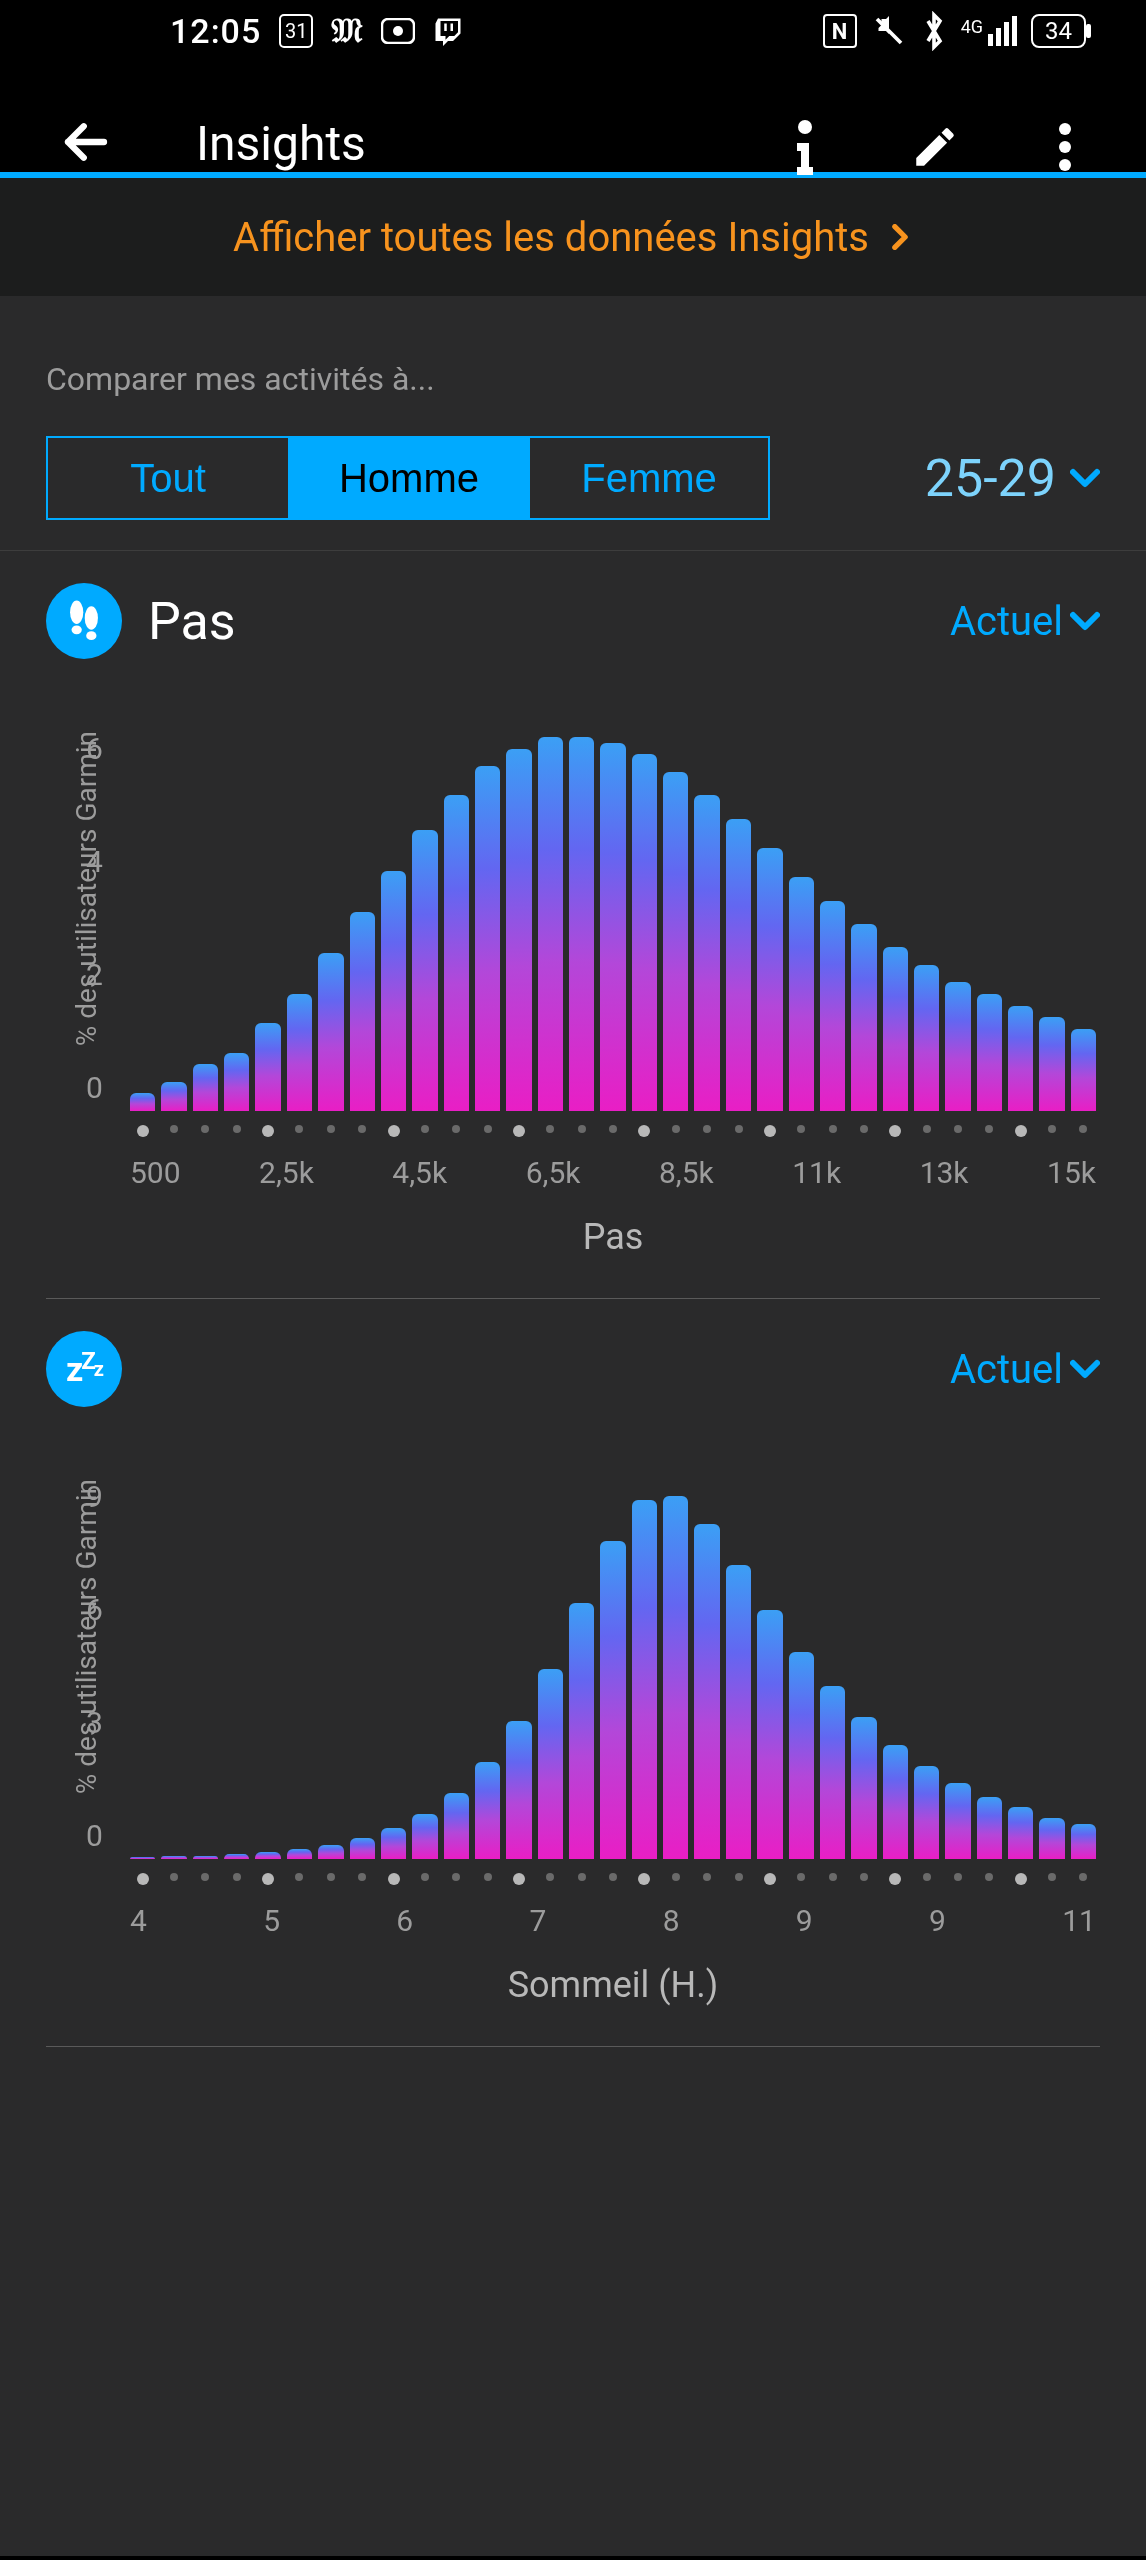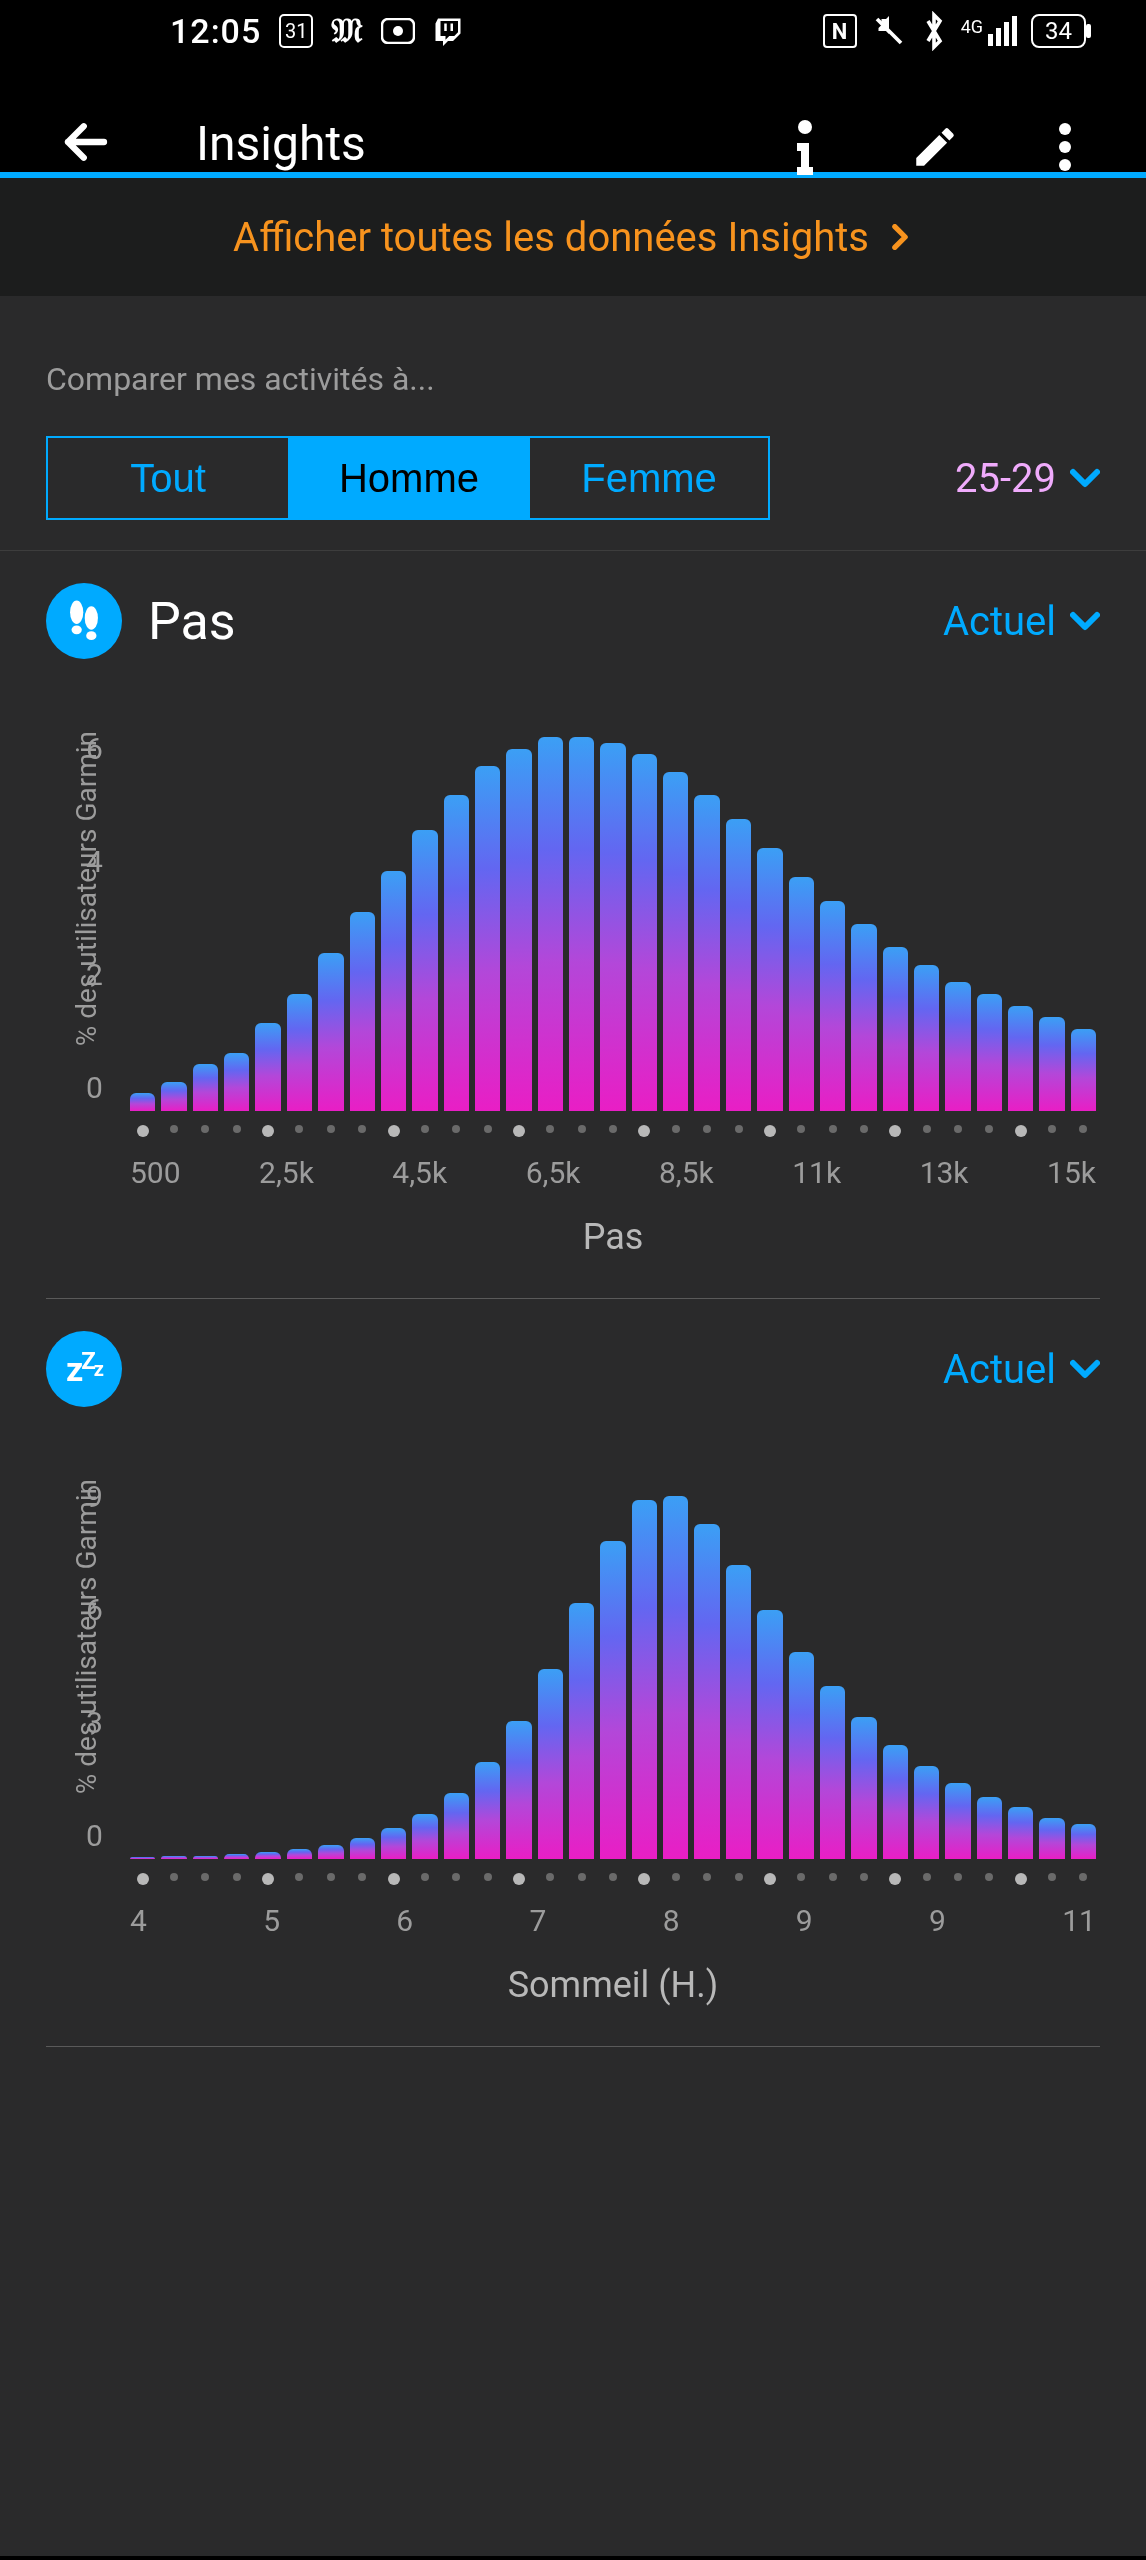--- a/index.html
+++ b/index.html
@@ -28,27 +28,27 @@
   
   .content { background: #2a2a2b; min-height: 2260px; }
 
   .compare-section { padding: 64px 46px 30px 46px; border-bottom: 1px solid #3d3d3d; }
   .compare-label { color: #9c9c9c; font-size: 32px; font-weight: 400; }
   .compare-row { display:flex; align-items:center; margin-top: 38px; }
   .seg { display:flex; border: 2px solid #00aaff; }
   .seg-btn { width: 240px; height: 80px; display:flex; align-items:center; justify-content:center; font-size:40px; color:#00aaff; background:transparent; border:none; }
   .seg-btn + .seg-btn { border-left: 2px solid #00aaff; }
   .seg-btn.active { background:#00aaff; color:#000; }
-  .age-select { margin-left:auto; display:flex; align-items:center; gap: 14px; color:#f0abfc; font-size:40px; }
+  .age-select { margin-left:auto; display:flex; align-items:center; gap: 14px; color:#7dd3fc; font-size:52px; }
 
   .card { padding: 20px 46px 0 46px; }
   .card-header { display:flex; align-items:center; height: 100px; }
   .card-icon { width: 76px; height:76px; border-radius:50%; background:#00aaff; display:flex; align-items:center; justify-content:center; color:#fff; font-size:34px; }
   .card-title { color:#fff; font-size:52px; margin-left: 26px; }
-  .card-period { margin-left:auto; display:flex; align-items:center; gap:14px; color:#00aaff; font-size:40px; }
+  .card-period { margin-left:auto; display:flex; align-items:center; gap:7px; color:#00aaff; font-size:40px; }
   .chart-wrap { margin-top: 60px; display:flex; }
   .y-axis { width: 80px; display:flex; flex-direction:column; align-items:center; position:relative; }
   .y-label { writing-mode: vertical-rl; transform: rotate(180deg); color:#9c9c9c; font-size:28px; white-space:nowrap; }
   .plot { flex:1; position:relative; }
   .bars { display:flex; align-items:flex-end; gap: 6px; height: 380px; padding: 0 4px; position:relative; }
   .bar { flex:1; border-radius: 6px 6px 0 0; background: linear-gradient(to top, #e91ec5 0%, #b347d9 40%, #6366f1 70%, #3b9ff5 100%);} 
   .dots-row { display:flex; gap:6px; padding: 14px 4px 0 4px; }
   .dot { flex:1; display:flex; justify-content:center; }
   .dot span { width:8px; height:8px; border-radius:50%; background:#6a6a6a; display:block;}
   .dot.big span { width:12px; height:12px; background:#b8b8b8; }

